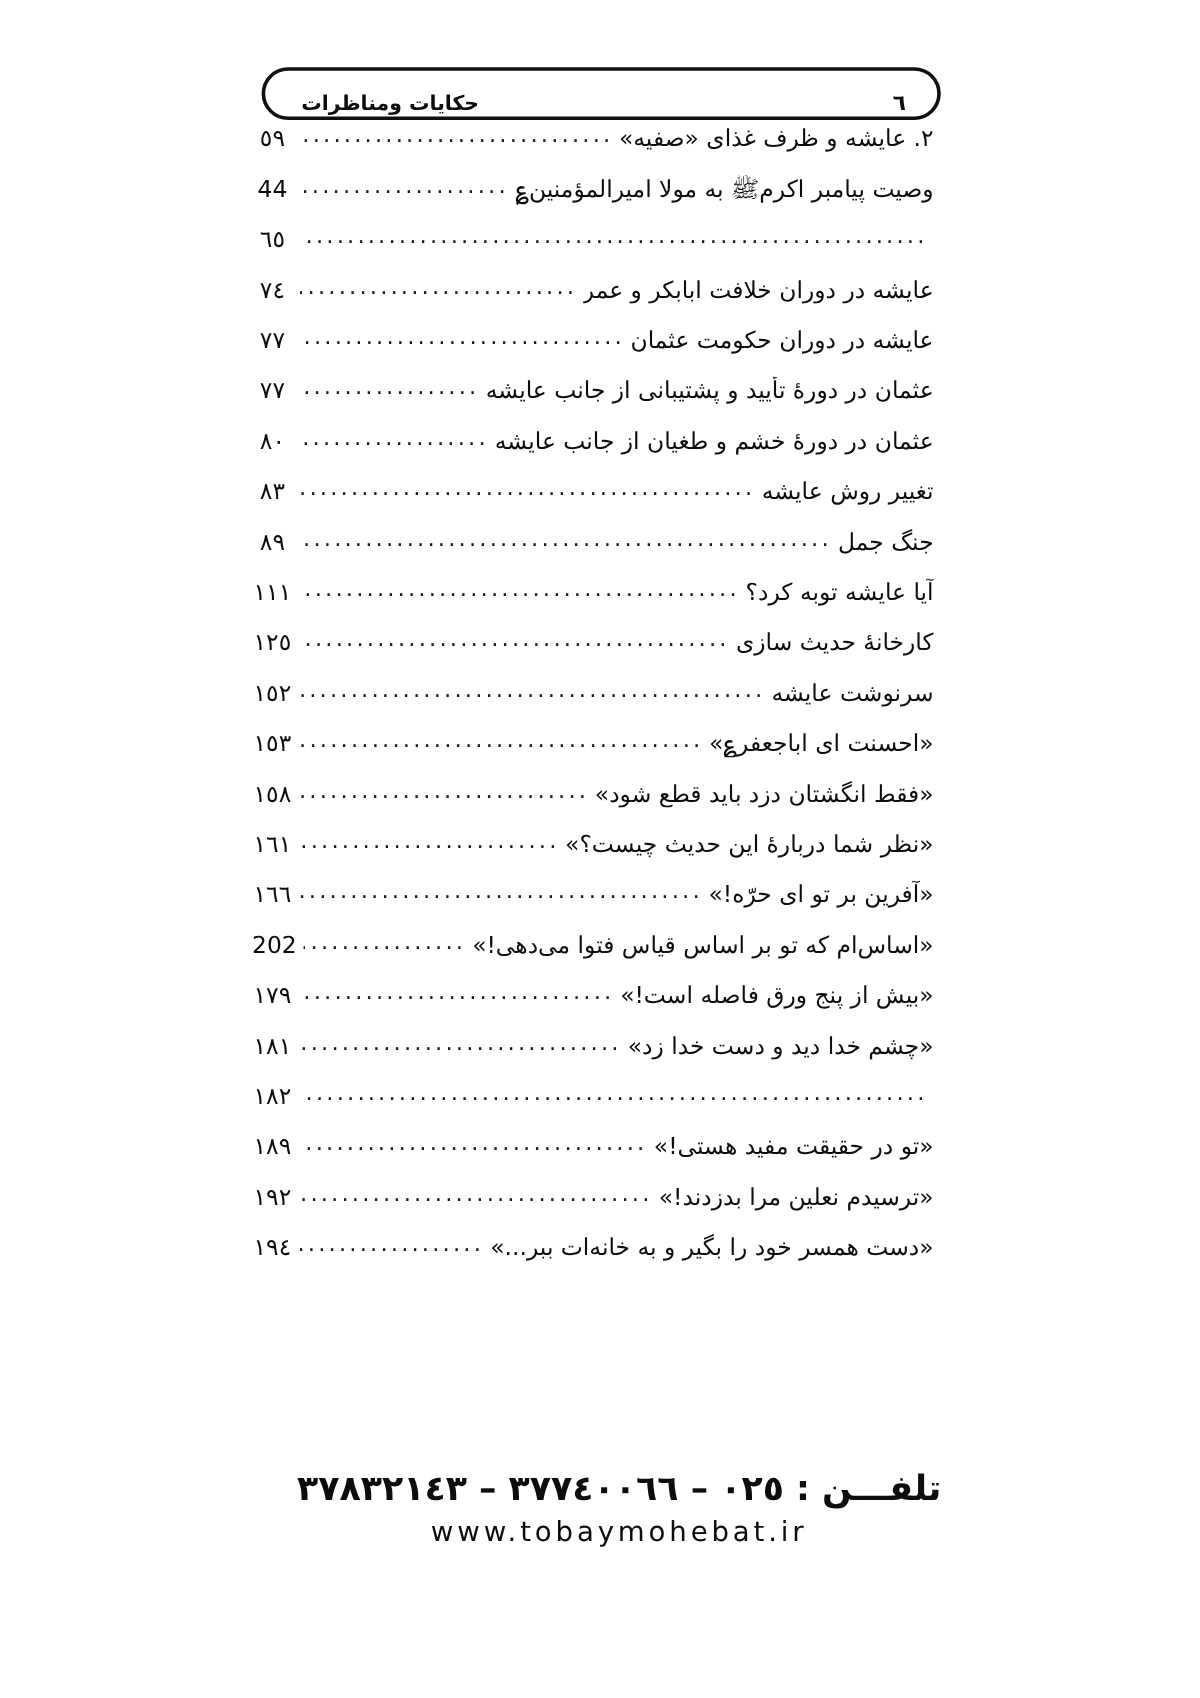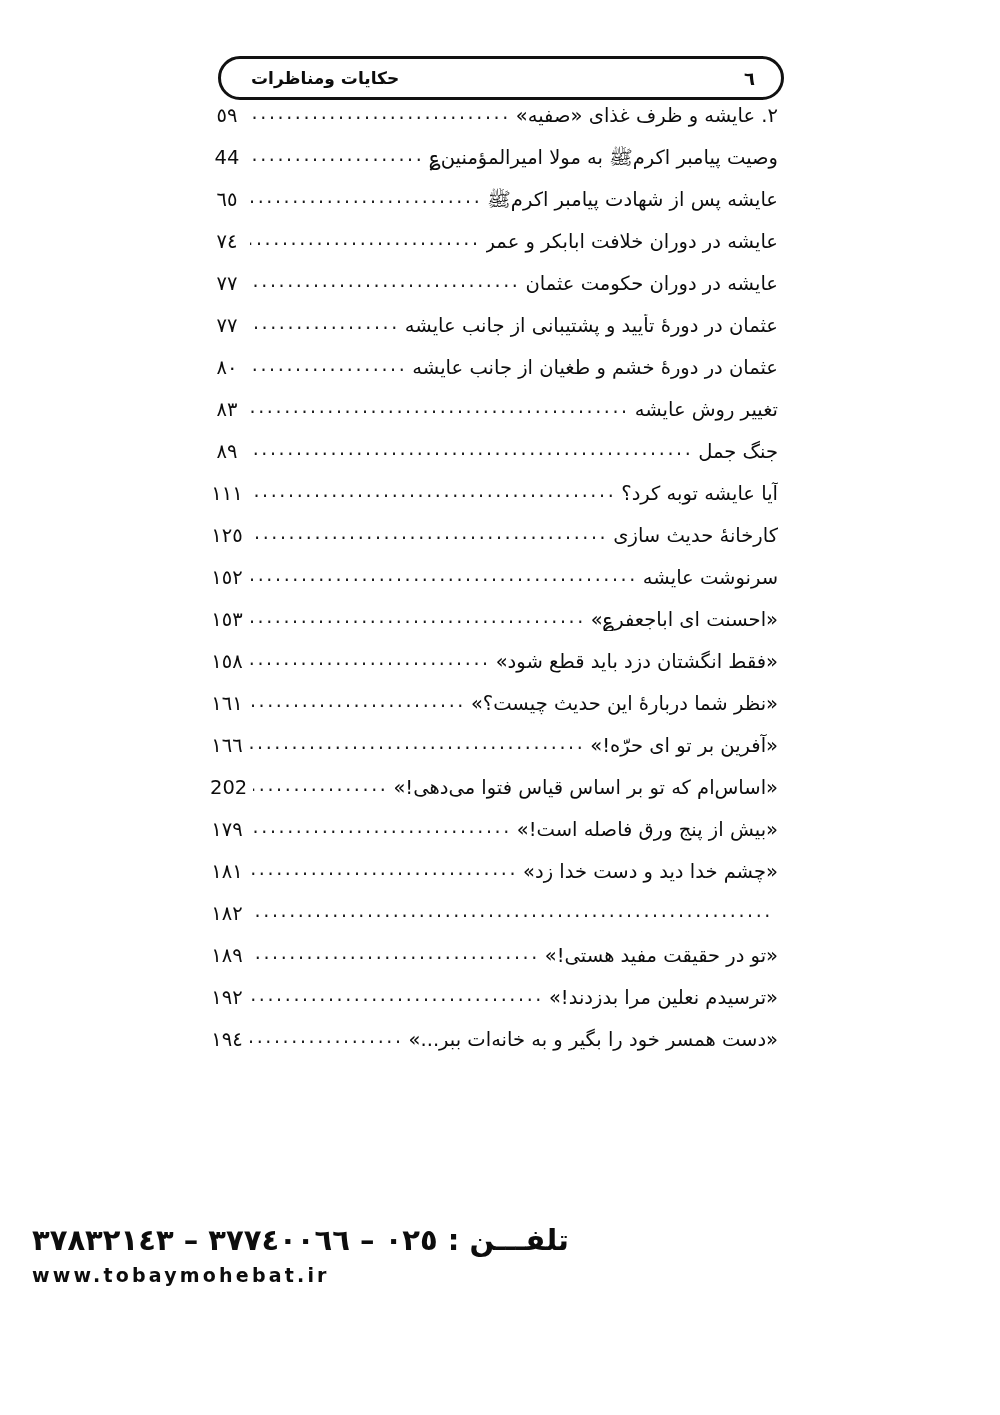--- a/index.html
+++ b/index.html
@@ -32,21 +32,21 @@
     height: 44px;
   }
   .header-box {
     box-sizing: border-box;
     width: 100%;
     height: 100%;
     border: 3px solid #111111;
     border-radius: 22px;
     display: flex;
     flex-direction: row-reverse;
-    align-items: center;
+    align-items: flex-end;
     justify-content: space-between;
     padding: 0 26px 0 30px;
     background: #ffffff;
   }
   .header-title {
     font-size: 17px;
     font-weight: bold;
     letter-spacing: 0;
     white-space: nowrap;
     direction: rtl;
@@ -105,36 +105,36 @@
     text-align: center;
     min-width: 34px;
   }
 
   
   .footer {
     position: absolute;
     left: 0;
     right: 0;
     top: 1222px;
-    text-align: left;
+    text-align: center;
     direction: rtl;
     margin-left: 32px;
   }
   .footer-phone {
     font-size: 29px;
     font-weight: bold;
     letter-spacing: 1px;
     direction: rtl;
     white-space: nowrap;
     line-height: 1.25;
   }
   .footer-site {
     margin-top: 6px;
-    font-size: 19px;
-    font-weight: bold;
+    font-size: 23px;
+    font-weight: normal;
     direction: ltr;
     letter-spacing: 3.2px;
     font-family: "DejaVu Sans", sans-serif;
     white-space: nowrap;
   }
 </style>
 </head>
 <body>
 
 <div class="page">
@@ -151,21 +151,20 @@
         <span class="toc-title">٢. عایشه و ظرف غذای «صفیه»</span>
         <span class="toc-leader"></span>
         <span class="toc-page">٥٩</span>
       </div>
       <div class="toc-row">
         <span class="toc-title">وصیت پیامبر اکرمﷺ به مولا امیرالمؤمنین؏</span>
         <span class="toc-leader"></span>
         <span class="toc-page">44</span>
       </div>
       <div class="toc-row">
-        <span class="toc-title">عایشه پس از شهادت پیامبر اکرمﷺ</span>
         <span class="toc-leader"></span>
         <span class="toc-page">٦٥</span>
       </div>
       <div class="toc-row">
         <span class="toc-title">عایشه در دوران خلافت ابابکر و عمر</span>
         <span class="toc-leader"></span>
         <span class="toc-page">٧٤</span>
       </div>
       <div class="toc-row">
         <span class="toc-title">عایشه در دوران حکومت عثمان</span>

